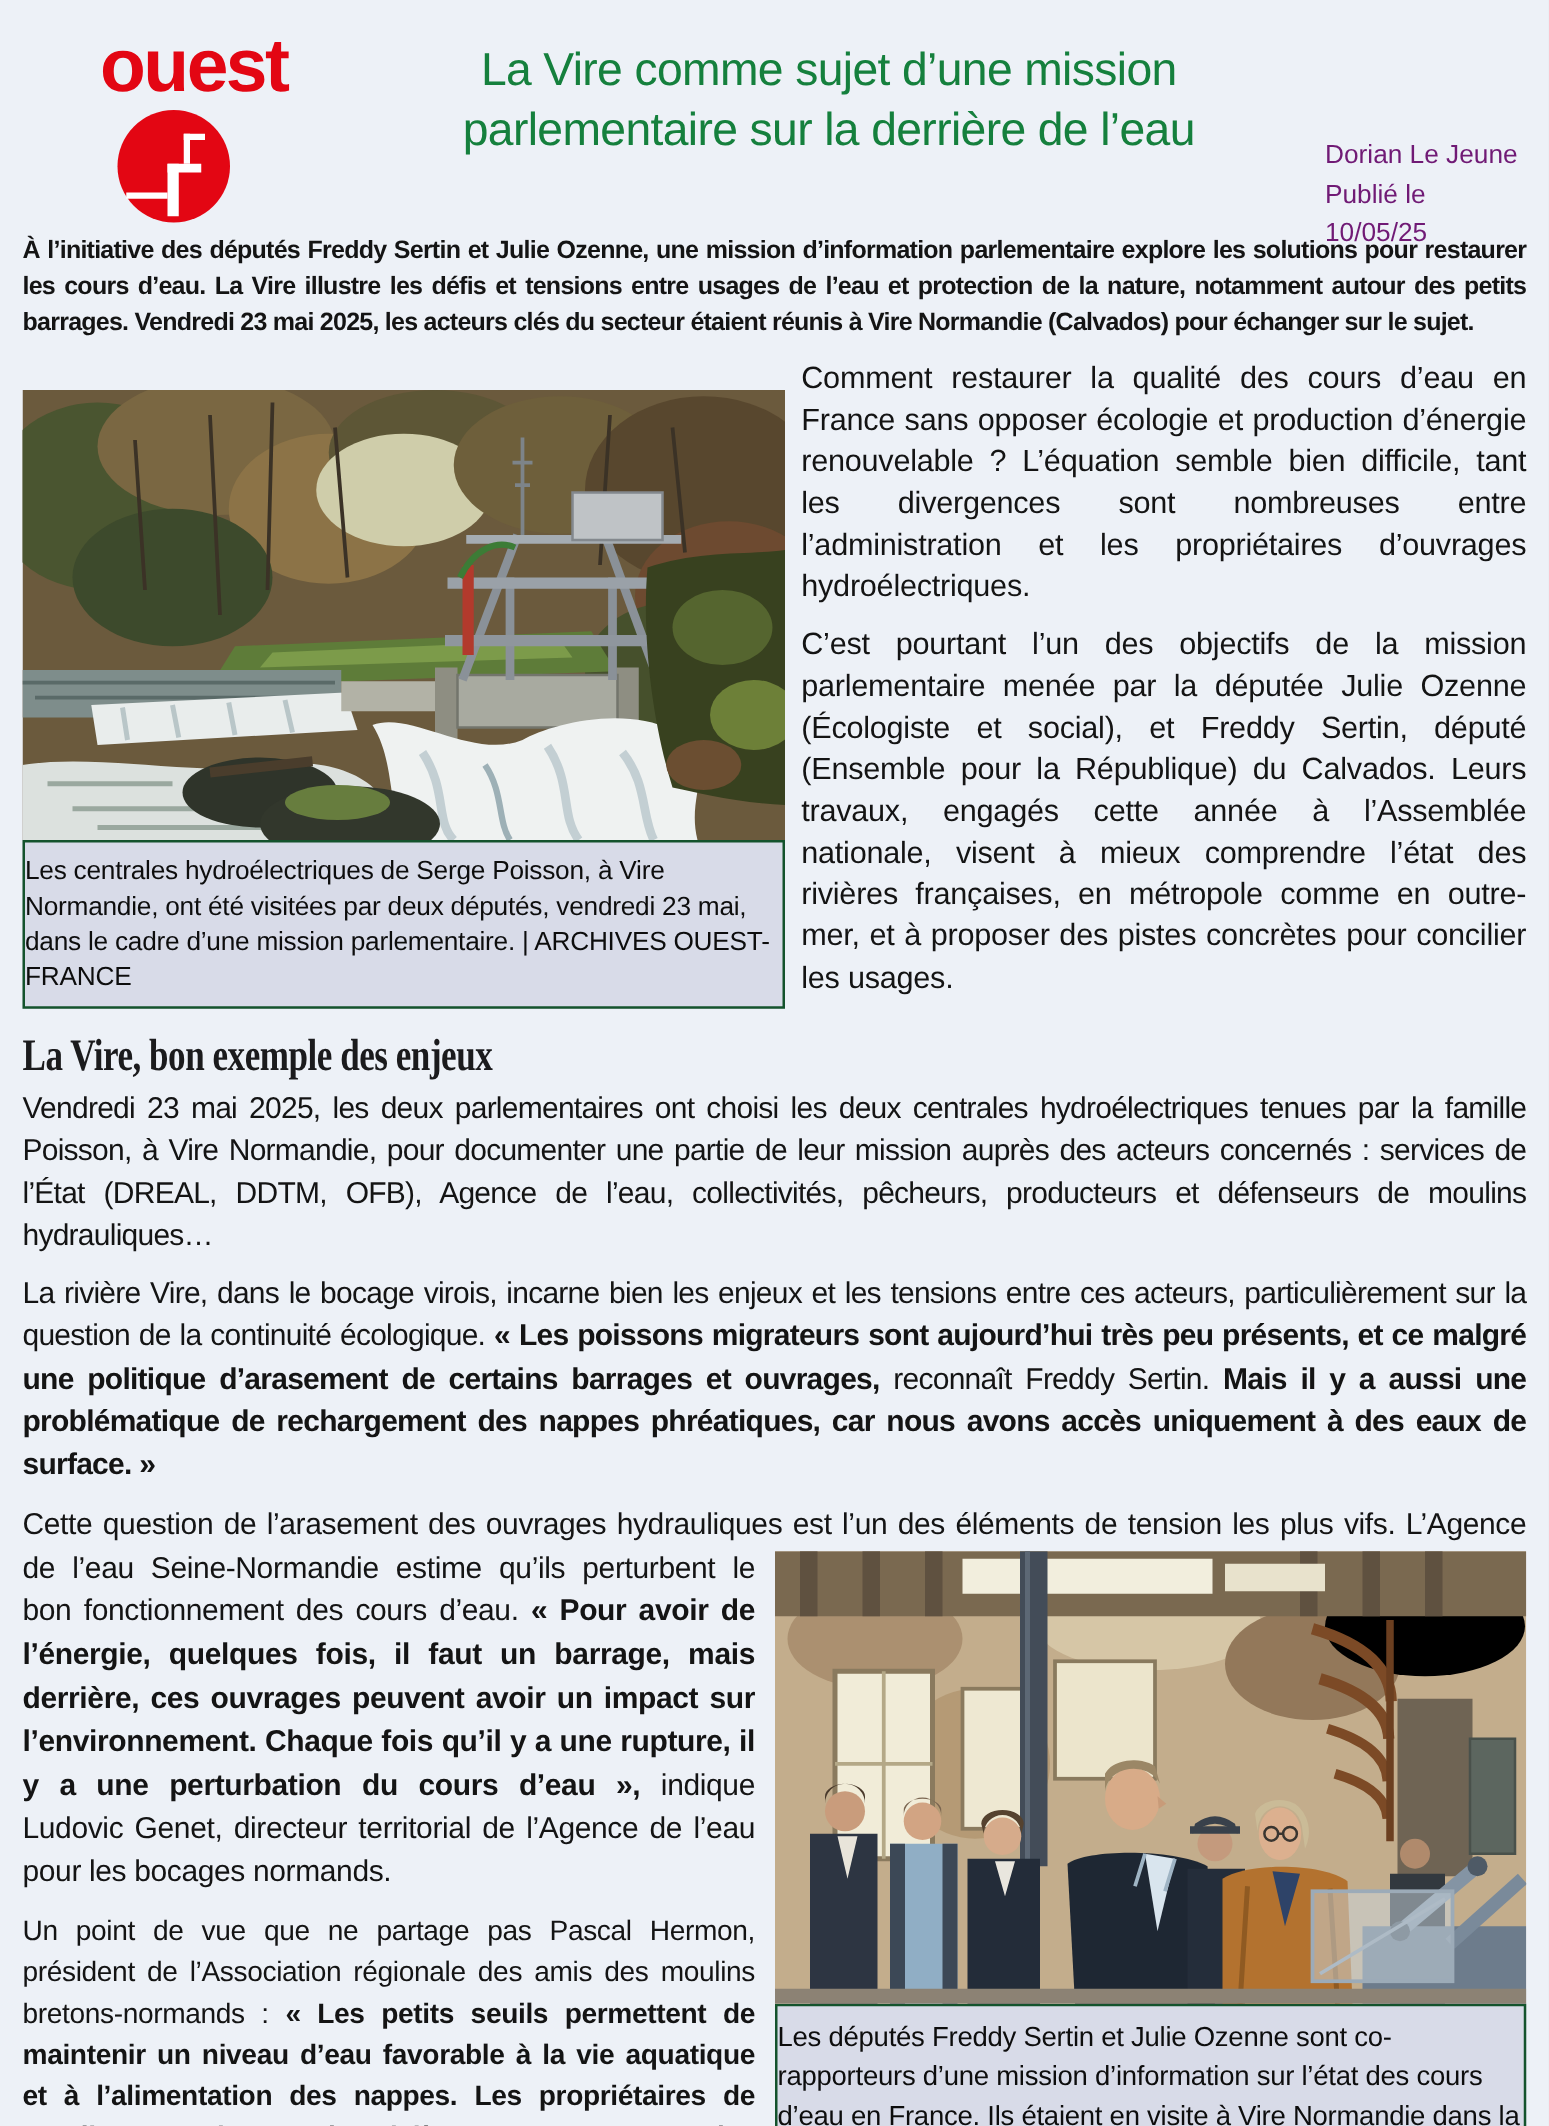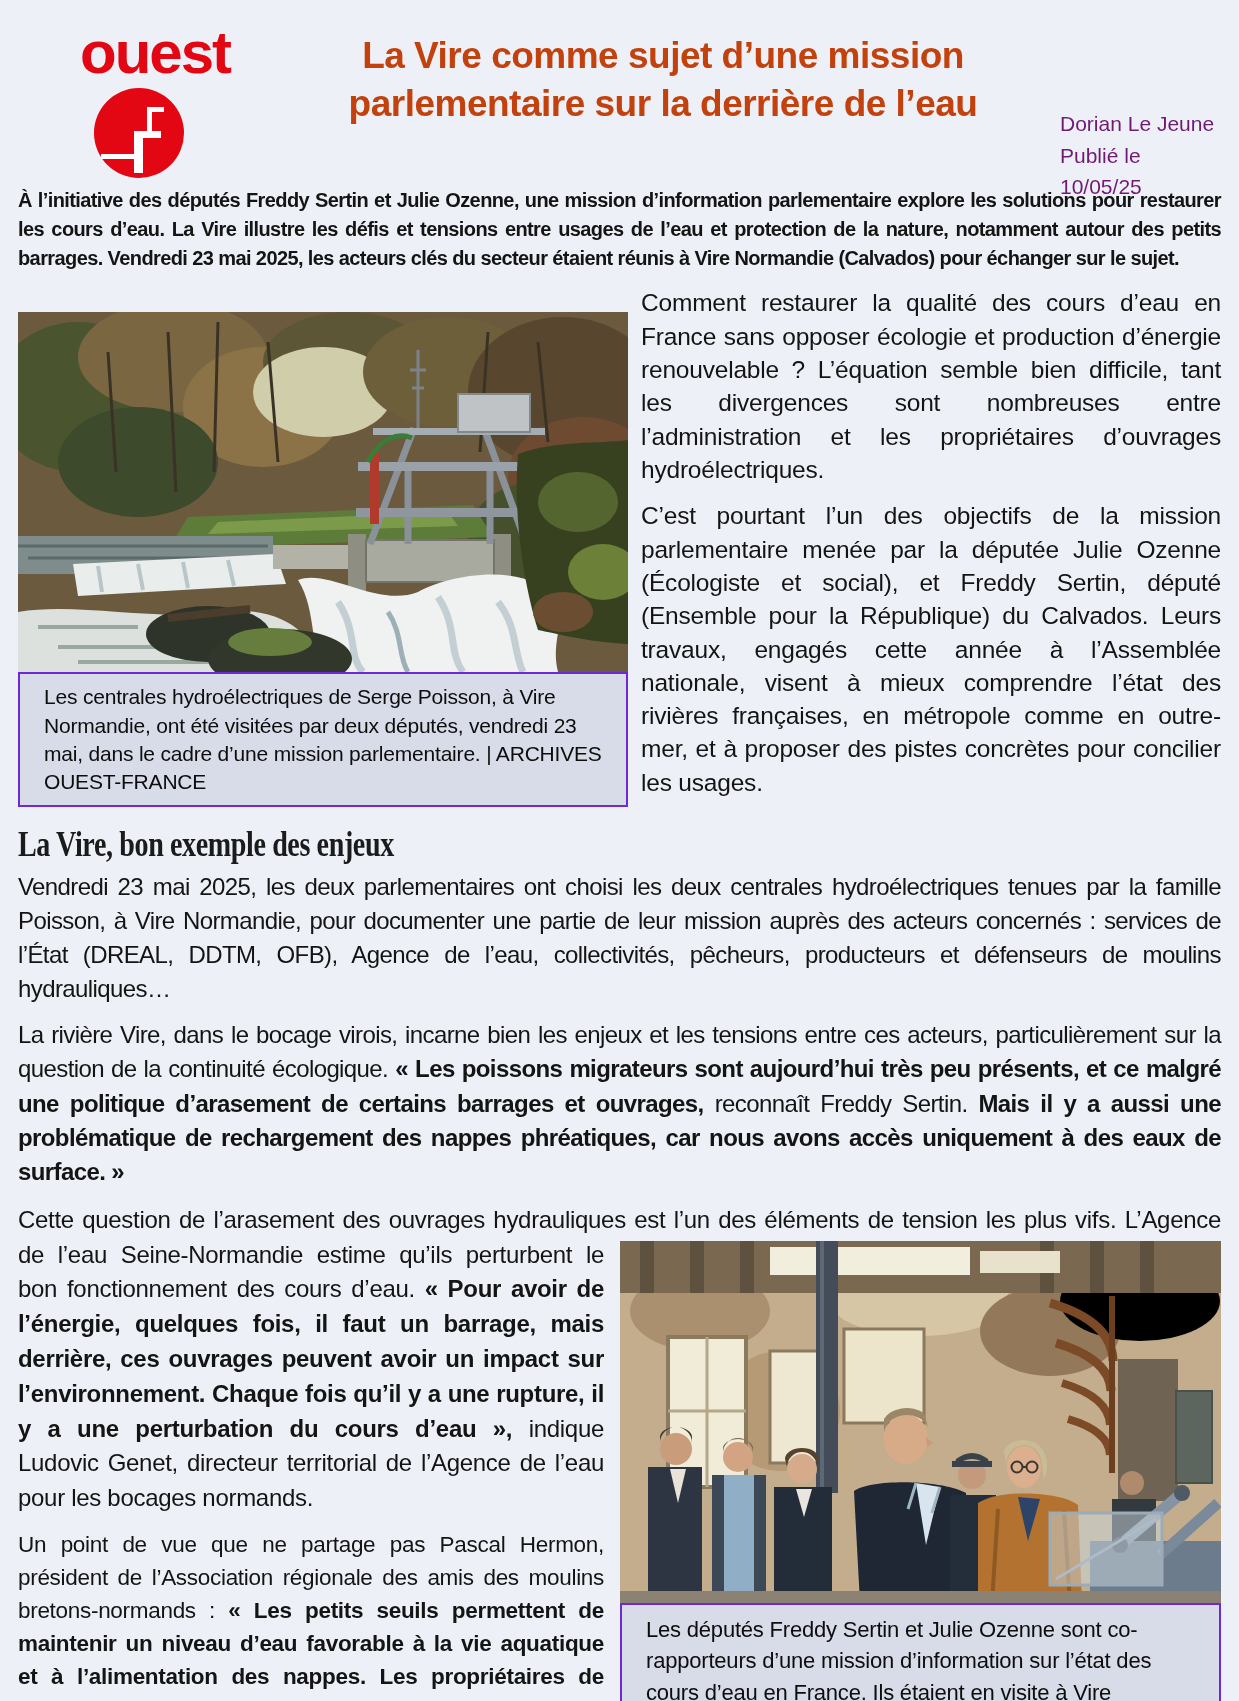--- a/index.html
+++ b/index.html
@@ -12,38 +12,38 @@
 
   
   .header{position:relative;height:142px;}
   .brand{position:absolute;left:36px;top:8px;display:flex;align-items:center;flex-direction:column;}
   .brand-words{color:#e30613;font-weight:bold;letter-spacing:-2px;line-height:.82;text-align:left;}
   .brand-w1{font-size:60px;display:block;margin-left:26px;}
   .brand-w2{font-size:60px;display:block;}
   .brand-circle{margin-left:-6px;margin-top:10px;}
   .title{
     position:absolute;left:320px;width:650px;top:12px;text-align:center;
-    color:#c2410c;font-weight:bold;font-size:37px;line-height:1.3;letter-spacing:-0.5px;
+    color:#15803d;font-weight:normal;font-size:37px;line-height:1.3;letter-spacing:-0.5px;
   }
   .byline{position:absolute;left:1042px;top:88px;font-size:21px;line-height:1.5;color:#701a75;}
 
   
   .lead{
     font-weight:bold;font-size:20px;line-height:1.44;text-align:justify;
     letter-spacing:-0.6px;margin:24px 0 14px 0;
   }
 
   
   .cols{display:flex;gap:13px;}
   .col-left{width:610px;flex:0 0 610px;}
   .figure{margin:0;}
   .fig-top-gap{margin-top:26px;}
   .photo-frame{display:block;line-height:0;}
   .caption-box{
-    border:2px solid #6d28d9;background:#d8dbe8;padding:9px 24px;
+    border:2px solid #14532d;background:#d8dbe8;padding:9px 0;
     font-size:21px;line-height:1.34;color:#0d0d0d;letter-spacing:-0.2px;
   }
   .col-right{flex:1;font-size:24.5px;line-height:1.36;text-align:justify;letter-spacing:-0.2px;}
   .col-right p{margin:0 0 13px 0;}
 
   
   .sec-heading{margin:14px 0 8px 0;line-height:1;}
   .sec-heading span{
     display:inline-block;font-family:"Liberation Serif",serif;font-weight:bold;
     font-size:36px;color:#1b1b1d;transform:scaleX(0.78);transform-origin:0 50%;

